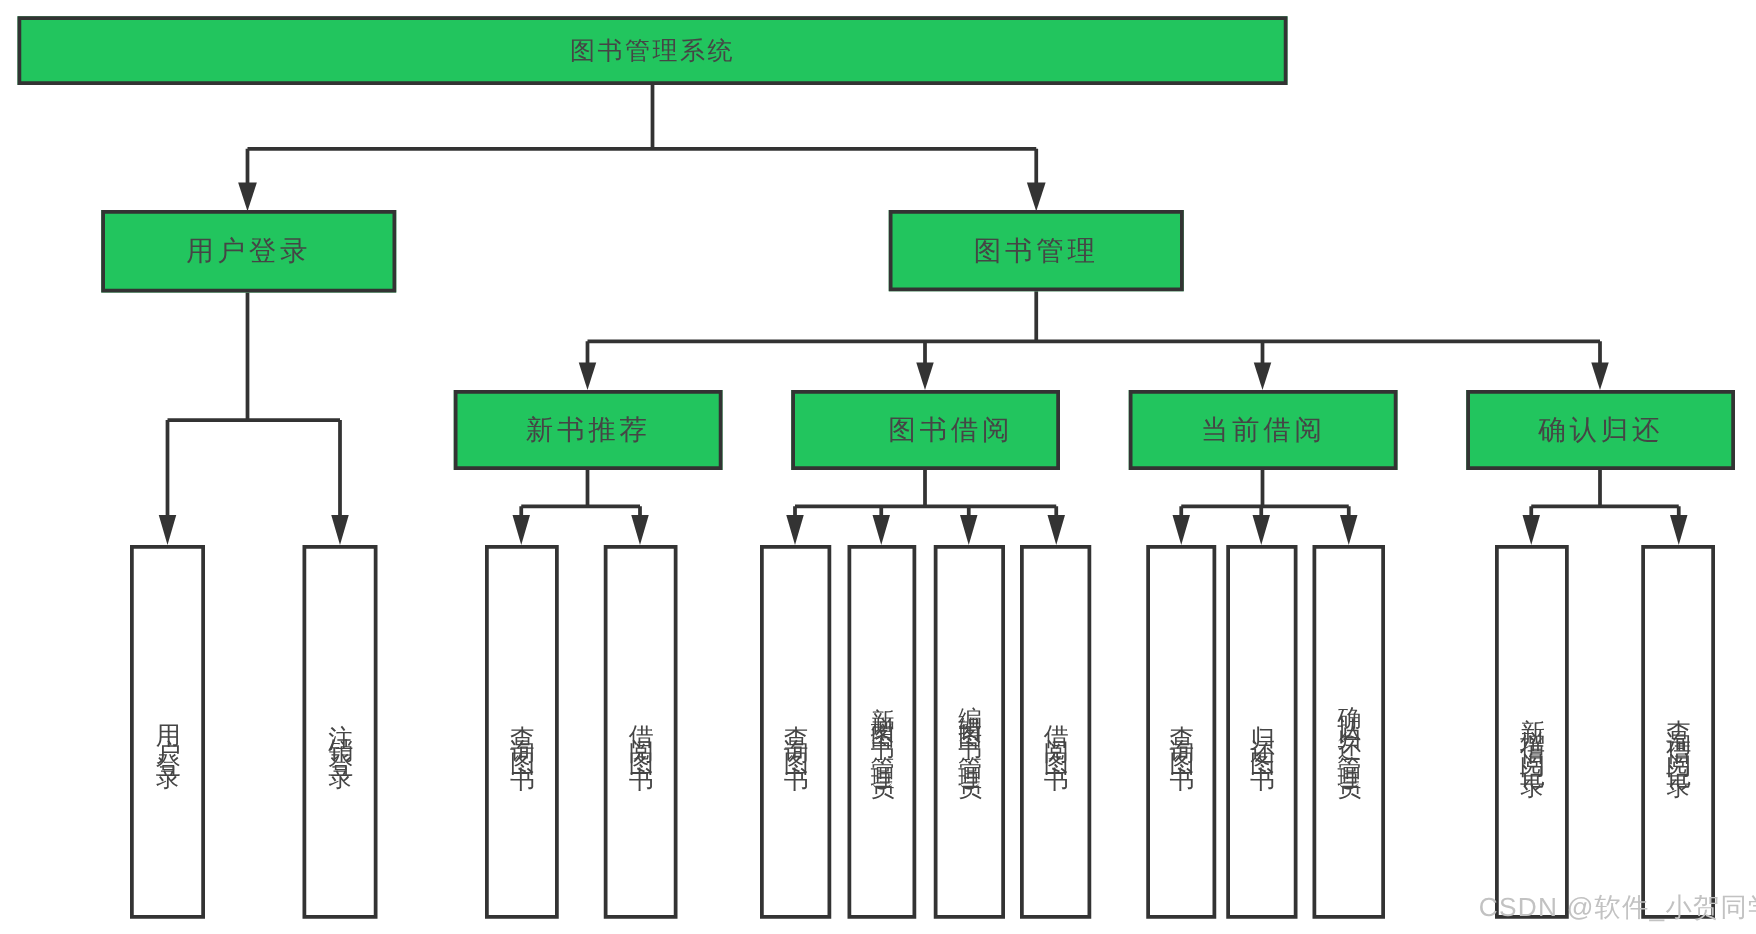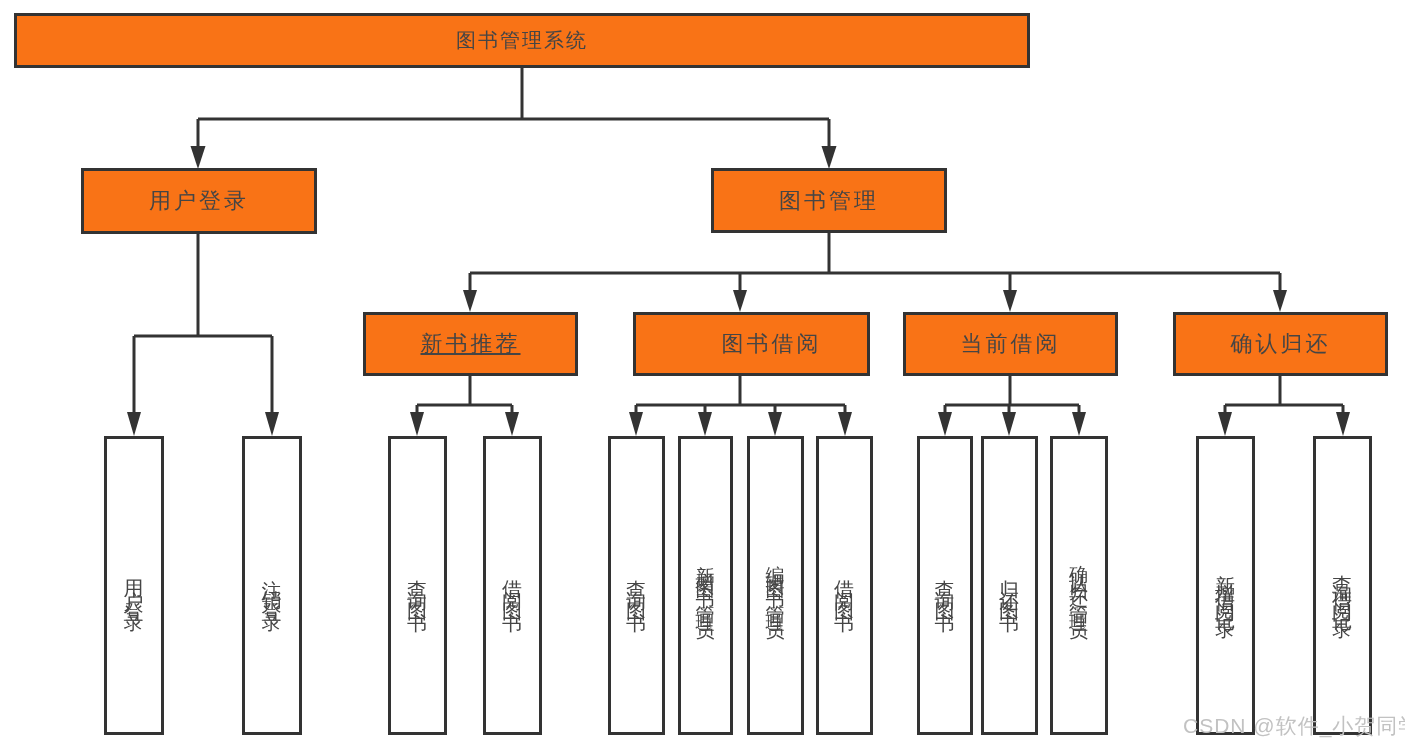--- a/index.html
+++ b/index.html
@@ -14,21 +14,21 @@
     position:relative;
     width:1405px;height:747px;
     background:var(--bg);
     overflow:hidden;
   }
   .connectors{position:absolute;left:0;top:0;z-index:1;}
   .connectors line{stroke:var(--line);stroke-width:3;}
   .connectors polygon{fill:var(--line);}
   .hbox{
     position:absolute;z-index:2;box-sizing:border-box;
-    border:3px solid var(--line);background:#f97316;
+    border:3px solid var(--line);background:#22c55e;
     display:flex;align-items:center;justify-content:center;
     color:var(--text);font-size:22px;letter-spacing:3px;
     white-space:nowrap;
   }
   .hbox.root{font-size:20px;letter-spacing:2px;}
   .vbox{
     position:absolute;z-index:2;box-sizing:border-box;
     border:3px solid var(--line);background:#fff;
     top:436px;height:299px;
     display:flex;align-items:center;justify-content:center;
@@ -108,22 +108,22 @@
     <polygon points="1218,412 1232,412 1225,436"></polygon>
     <line x1="1343" y1="405" x2="1343" y2="414"></line>
     <polygon points="1336,412 1350,412 1343,436"></polygon>
   </svg>
 
   <div class="hbox root" style="left:14px;top:13px;width:1016px;height:55px;">图书管理系统</div>
 
   <div class="hbox" style="left:81px;top:168px;width:236px;height:66px;">用户登录</div>
   <div class="hbox" style="left:711px;top:168px;width:236px;height:65px;">图书管理</div>
 
-  <div class="hbox" style="left:363px;top:312px;width:215px;height:64px;text-decoration:underline;">新书推荐</div>
-  <div class="hbox" style="left:633px;top:312px;width:237px;height:64px;padding-left:40px;">图书借阅</div>
+  <div class="hbox" style="left:363px;top:312px;width:215px;height:64px;">新书推荐</div>
+  <div class="hbox" style="left:633px;top:312px;width:215px;height:64px;padding-left:40px;">图书借阅</div>
   <div class="hbox" style="left:903px;top:312px;width:215px;height:64px;font-family:Liberation Serif, serif;">当前借阅</div>
   <div class="hbox" style="left:1173px;top:312px;width:215px;height:64px;">确认归还</div>
 
   <div class="vbox" style="left:104px;width:60px;">用户登录</div>
   <div class="vbox" style="left:242px;width:60px;">注销登录</div>
 
   <div class="vbox" style="left:388px;width:59px;">查询图书</div>
   <div class="vbox" style="left:483px;width:59px;">借阅图书</div>
 
   <div class="vbox" style="left:608px;width:57px;">查询图书</div>

